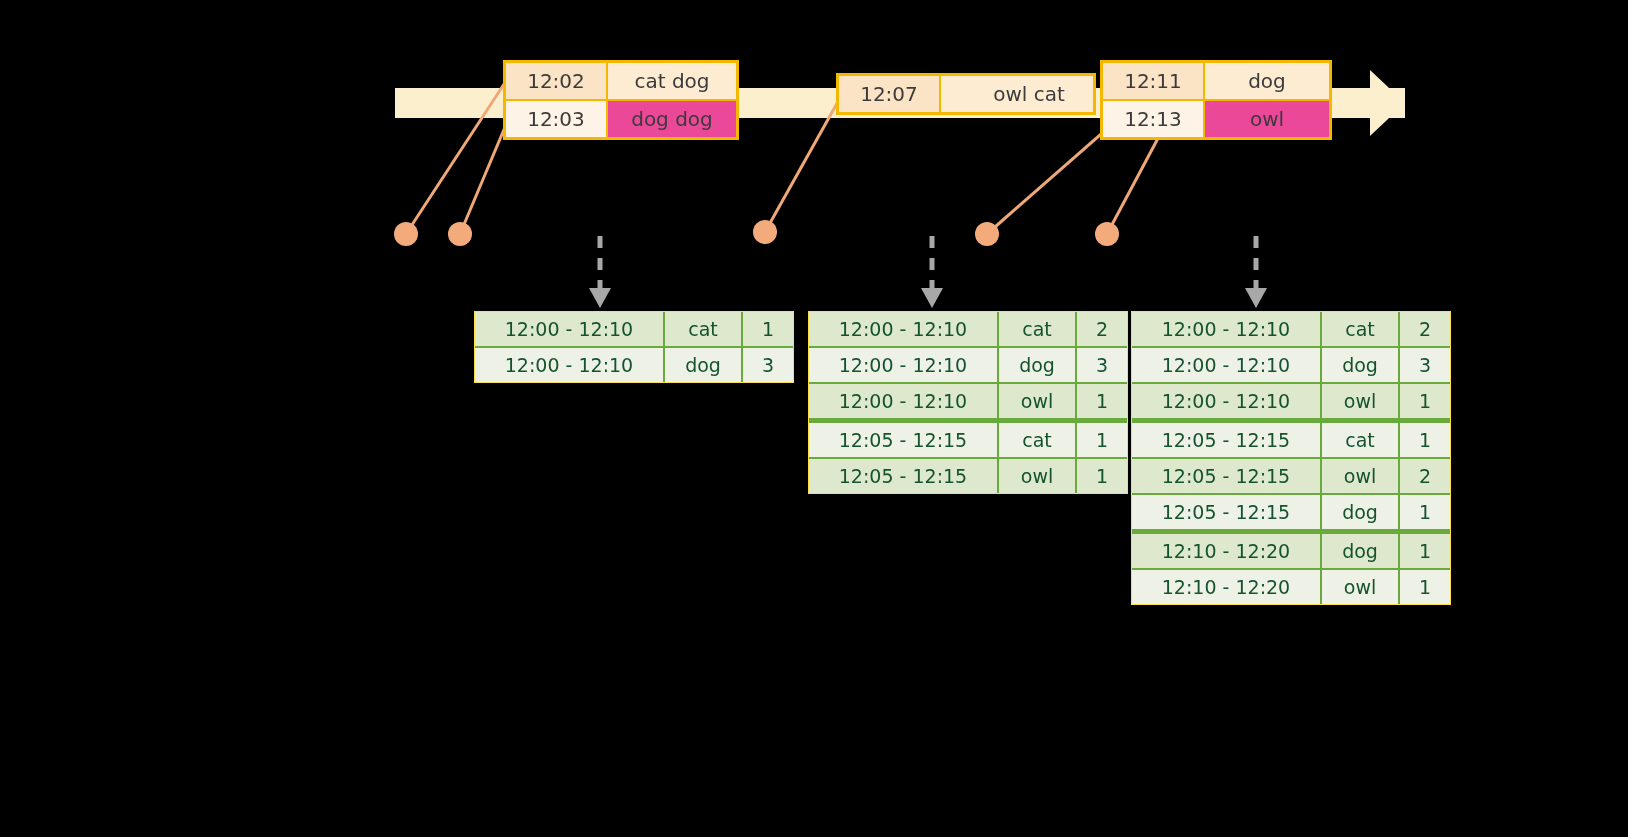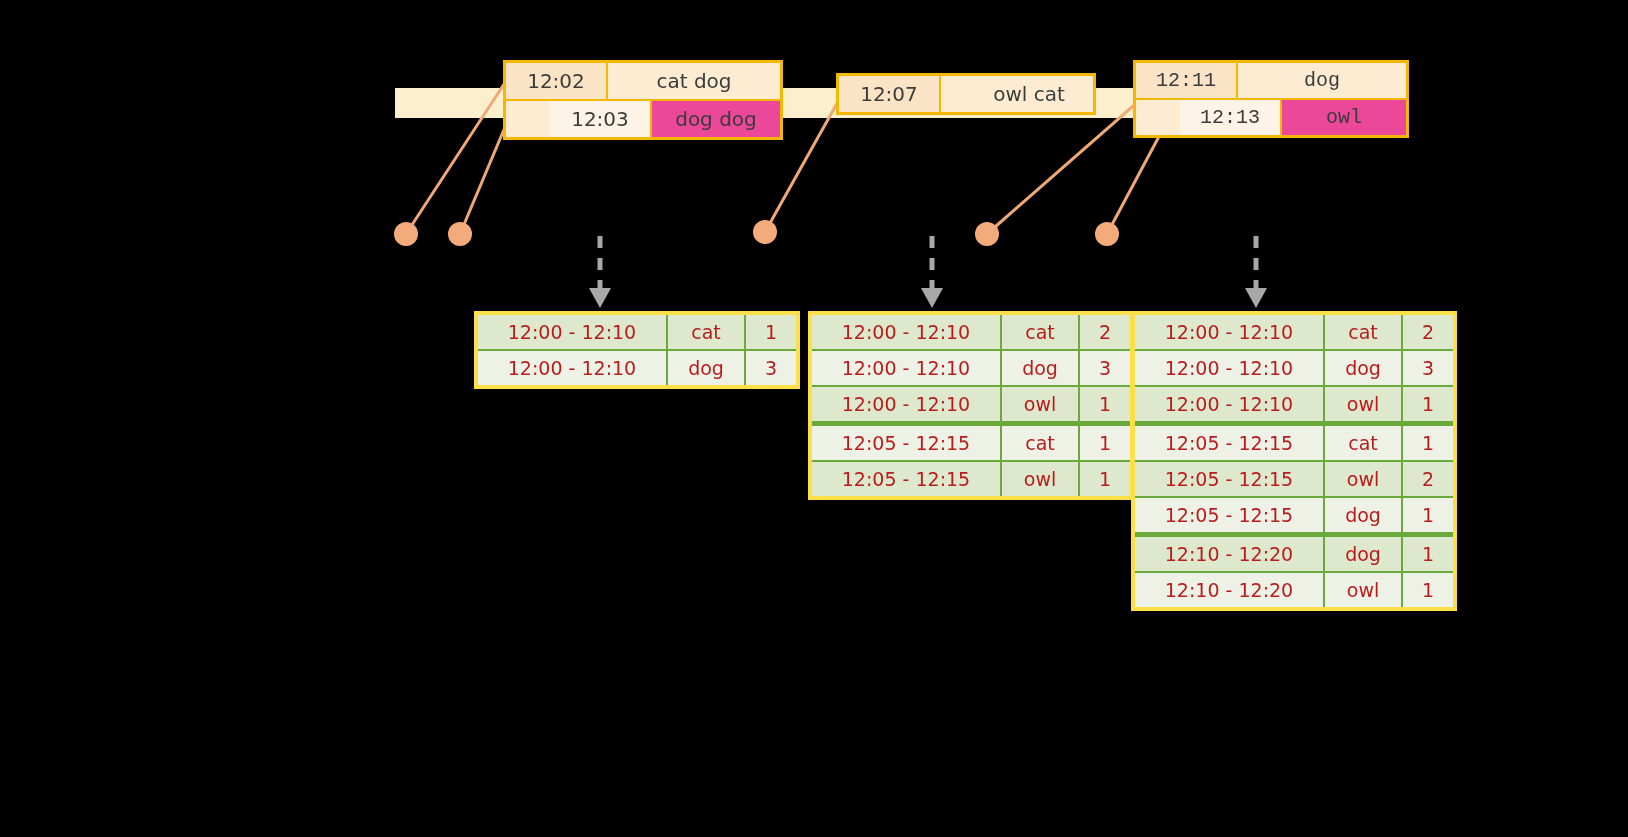--- a/index.html
+++ b/index.html
@@ -61,42 +61,42 @@
     background: #fbe3c5;
     white-space: nowrap;
   }
   .event-table .ev-words {
     padding: 6px 16px;
     text-align: center;
     background: #fdecd2;
     white-space: nowrap;
     flex: 1;
   }
-  .event-table .ev-row:nth-child(2) .ev-time { background: #fdf3e6; margin-left: 44px; }
+  .event-table .ev-row:nth-child(2) .ev-time { background: #fdf3e6; }
   .event-table .ev-row:nth-child(2) .ev-words { background: #ec4899; }
 
   #events-a { left: 503px; top: 60px; }
   #events-a .ev-time { width: 72px; }
   #events-a .ev-words { width: 96px; }
 
   #events-b { left: 836px; top: 73px; }
   #events-b .ev-time { width: 72px; }
   #events-b .ev-words { width: 96px; padding-left: 40px; }
 
-  #events-c { left: 1133px; top: 60px; font-family: Liberation Mono, monospace; }
+  #events-c { left: 1100px; top: 60px; }
   #events-c .ev-time { width: 72px; }
   #events-c .ev-words { width: 92px; }
 
   
   .result-table {
     position: absolute;
-    border: 4px solid #fde047;
+    border: 1px solid #fde047;
     background: #6aaa3c;
     font-size: 19px;
-    color: #b91c1c;
+    color: #14532d;
   }
   .result-table .rt-row {
     display: flex;
     border-bottom: 2px solid #6aaa3c;
   }
   .result-table .rt-row:last-child { border-bottom: none; }
   .result-table .rt-row.group-end { border-bottom: 5px solid #6aaa3c; }
   .result-table .rt-cell {
     padding: 6px 10px;
     text-align: center;

